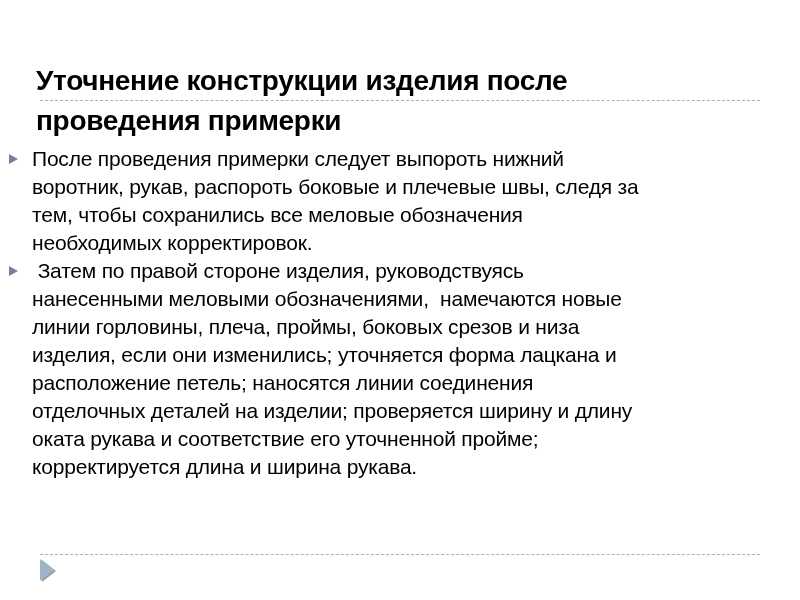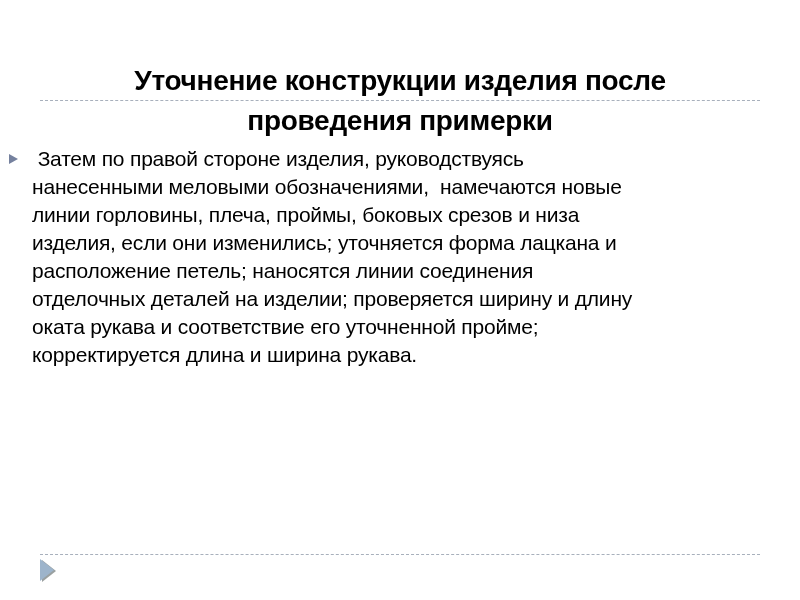--- a/index.html
+++ b/index.html
@@ -31,21 +31,20 @@
     height: 0;
     border-top: 1px dashed var(--rule, #a8b0bc);
     z-index: 1;
   }
   .slide-title {
     position: absolute;
     top: 61px;
     left: 36px;
     width: 728px;
     margin: 0;
-    text-align: center;
     font-size: 28px;
     font-weight: bold;
     line-height: 40px;
     letter-spacing: -0.3px;
     color: var(--text, #000);
     white-space: pre-wrap;
     z-index: 2;
   }
   .bullet-list {
     position: absolute;
@@ -107,20 +106,27 @@
 <div class="slide">
 
   <div class="title-rule"></div>
 
   <h1 class="slide-title">Уточнение конструкции изделия после
 проведения примерки</h1>
 
   <ul class="bullet-list">
     <li class="bullet-item">
       <span class="bullet-triangle"></span>
+      <span class="bullet-text">После проведения примерки следует выпороть нижний
+воротник, рукав, распороть боковые и плечевые швы, следя за
+тем, чтобы сохранились все меловые обозначения
+необходимых корректировок.</span>
+    </li>
+    <li class="bullet-item">
+      <span class="bullet-triangle"></span>
       <span class="bullet-text"> Затем по правой стороне изделия, руководствуясь
 нанесенными меловыми обозначениями,  намечаются новые
 линии горловины, плеча, проймы, боковых срезов и низа
 изделия, если они изменились; уточняется форма лацкана и
 расположение петель; наносятся линии соединения
 отделочных деталей на изделии; проверяется ширину и длину
 оката рукава и соответствие его уточненной пройме;
 корректируется длина и ширина рукава.</span>
     </li>
   </ul>

